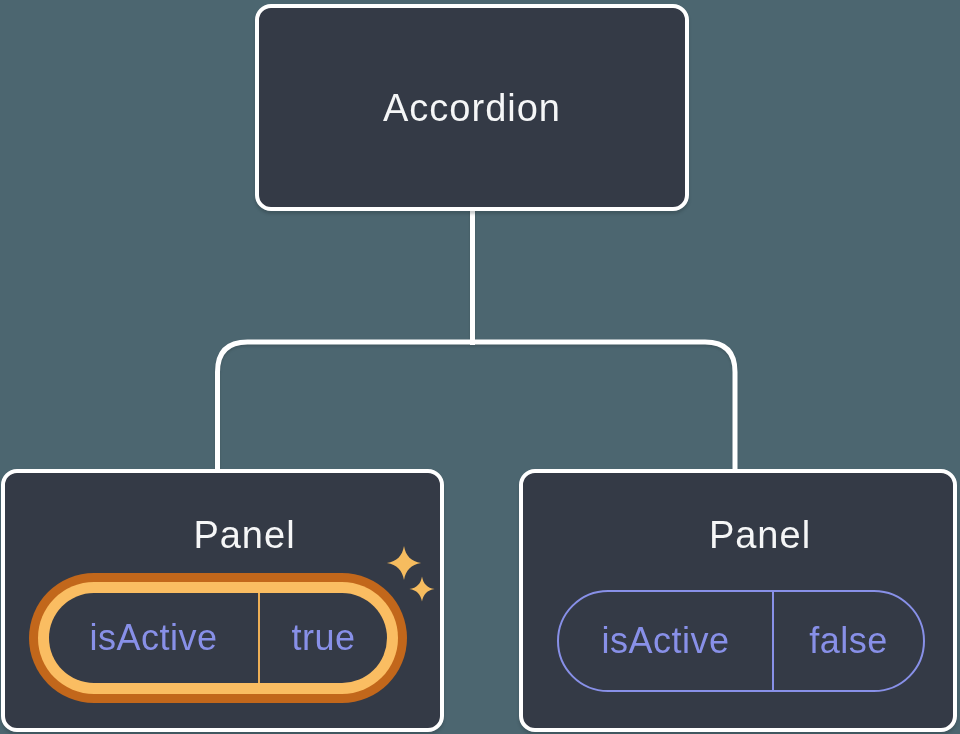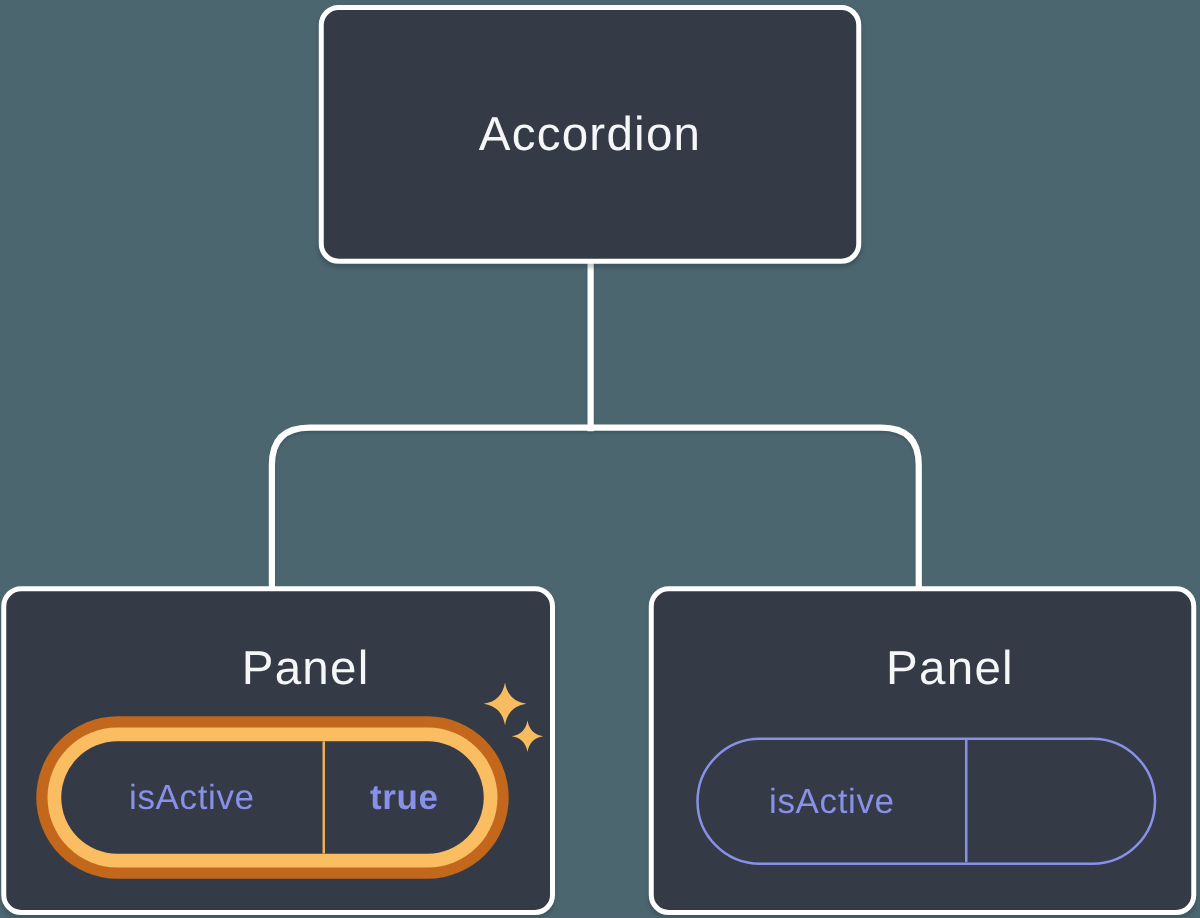--- a/index.html
+++ b/index.html
@@ -79,31 +79,31 @@
     width: 368px; height: 102px;
     border: 2px solid #8890E8;
     border-radius: 999px;
     box-sizing: border-box;
     display: flex; align-items: stretch;
     overflow: hidden;
   }
   .pill-cell {
     display: flex; align-items: center; justify-content: center;
     color: #8890E8;
-    font-size: 28px;
+    font-size: 36px;
     letter-spacing: 0.5px;
   }
   .pill-cell.prop  { flex: 0 0 auto; }
   .pill-cell.value { flex: 1 1 auto; }
   .pill-active-inner .pill-cell.prop { width: 209px; }
   .pill-plain .pill-cell.prop { width: 213px; }
   .pill-divider { width: 2px; flex: 0 0 2px; }
   .pill-divider.orange { background: #EDAF56; }
   .pill-divider.purple { background: #8890E8; }
-  .value-bold { font-weight: 700; }
+  .value-bold { font-weight: 400; }
   
   .sparkle { position: absolute; }
   .sparkle.big   { left: 385px; top: 544px; width: 38px; height: 38px; }
   .sparkle.small { left: 408px; top: 575px; width: 28px; height: 28px; }
 </style>
 </head>
 <body>
 
 <div id="canvas">
 
@@ -134,16 +134,17 @@
   </svg>
   <svg class="sparkle small" viewBox="-20 -20 40 40" xmlns="http://www.w3.org/2000/svg">
     <path fill="#F6BC5F" d="M 0 -18 C 1.8 -7.5, 7.5 -1.8, 18 0 C 7.5 1.8, 1.8 7.5, 0 18 C -1.8 7.5, -7.5 1.8, -18 0 C -7.5 -1.8, -1.8 -7.5, 0 -18 Z"></path>
   </svg>
 
   <div class="card panel-right">
     <div class="node-title panel-title">Panel</div>
     <div class="pill-plain">
       <div class="pill-cell prop">isActive</div>
       <div class="pill-divider purple"></div>
+      <div class="pill-cell value">false</div>
     </div>
   </div>
 
 </div>
 
 </body></html>

